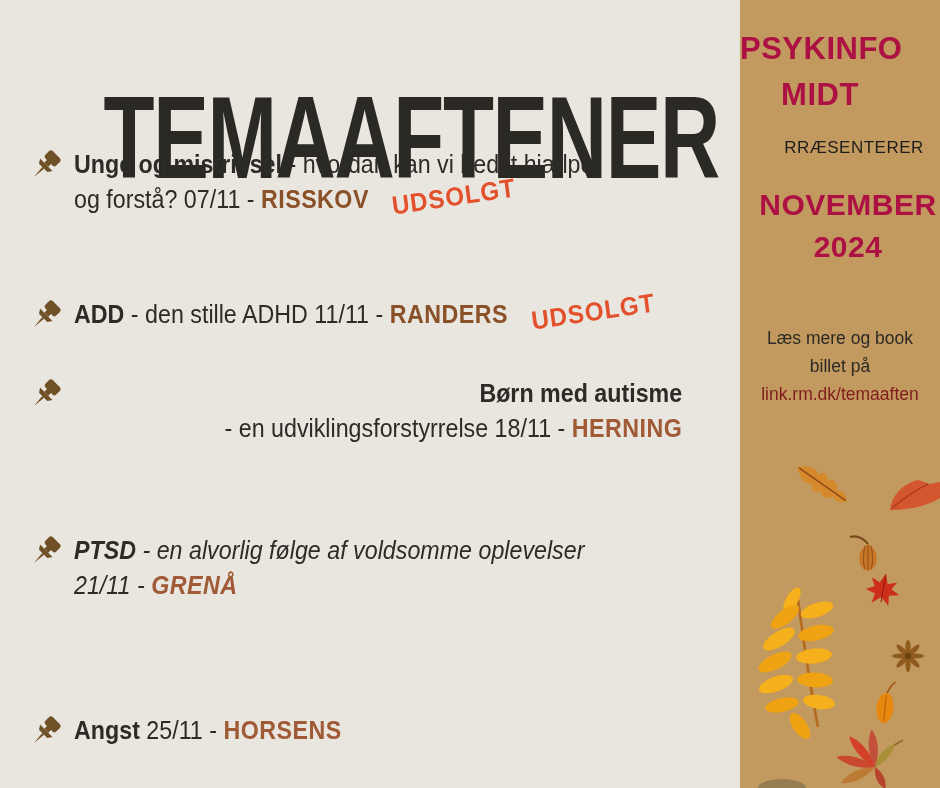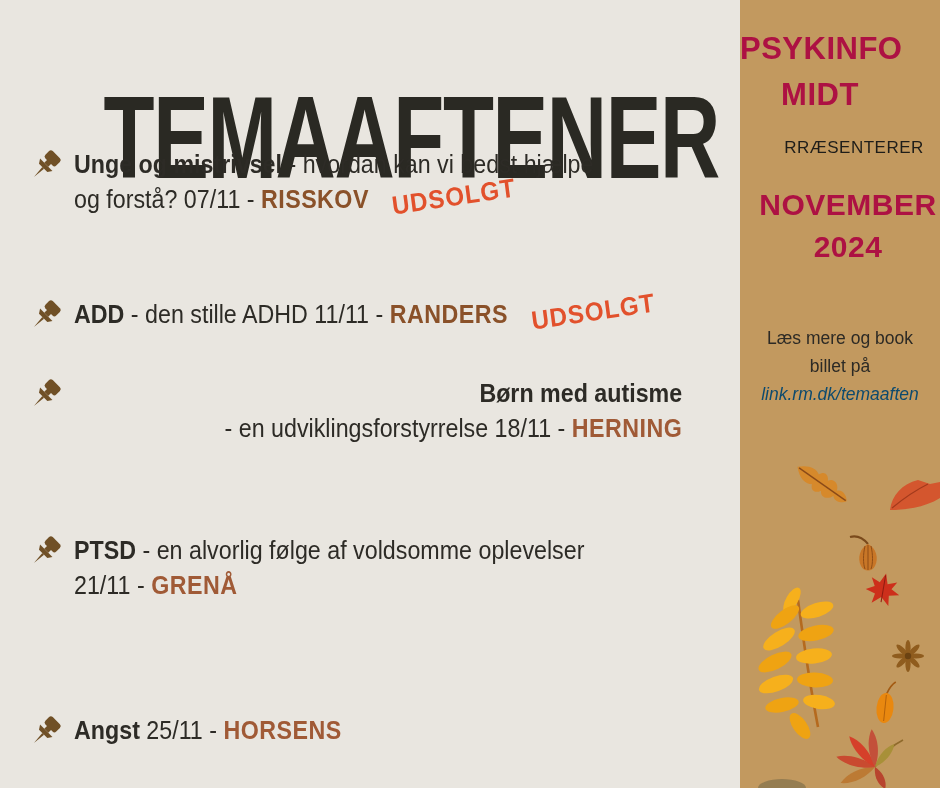--- a/index.html
+++ b/index.html
@@ -28,42 +28,42 @@
   .seg-loc1{font-weight:bold;color:#8a5129;letter-spacing:.5px;}
   .seg-loc2{font-weight:bold;color:#a05a36;letter-spacing:.5px;}
   .seg-soldout{
     display:inline-block;font-weight:bold;color:#e2512c;font-size:26px;
     letter-spacing:1px;margin-left:24px;
     transform:rotate(-8deg) translateY(7px);transform-origin:0 50%;
   }
   .event:nth-child(1){top:147px;}
   .event:nth-child(2){top:297px;}
   .event:nth-child(3){top:376px;text-align:right;}
-  .event:nth-child(4){top:533px;}
+  .event:nth-child(4){top:533px;font-style:italic;}
   .event:nth-child(5){top:689px;margin-top:24px;}
 
   
   .sidebar{position:absolute;left:740px;top:0;width:200px;height:788px;background:#c2995f;}
   .brand{
     position:absolute;top:26px;left:0;width:160px;text-align:center;
     color:#ad1143;font-weight:bold;font-size:31px;line-height:46px;letter-spacing:.5px;
   }
   .presents{
     position:absolute;top:138px;left:0;width:228px;text-align:center;
     color:#1e1d19;font-size:17px;letter-spacing:.5px;
   }
   .month{
     position:absolute;top:184px;left:0;width:200px;text-align:center;
     color:#ad1143;font-weight:bold;font-size:30px;line-height:42px;letter-spacing:.5px;padding-left:8px;
   }
   .cta{
     position:absolute;top:324px;left:0;width:200px;text-align:center;
     color:#2c2a25;font-size:17.5px;line-height:28px;
   }
-  .cta-link{color:#0c4a6e;font-style:italic;}
+  .cta-link{color:#7f1d1d;}
   .leaves{position:absolute;left:0;top:440px;width:200px;height:348px;display:block;}
 </style>
 </head>
 <body>
 
 <div class="poster">
 
   <div class="main">
     <h1 class="page-title">TEMAAFTENER</h1>
     <div id="events">

